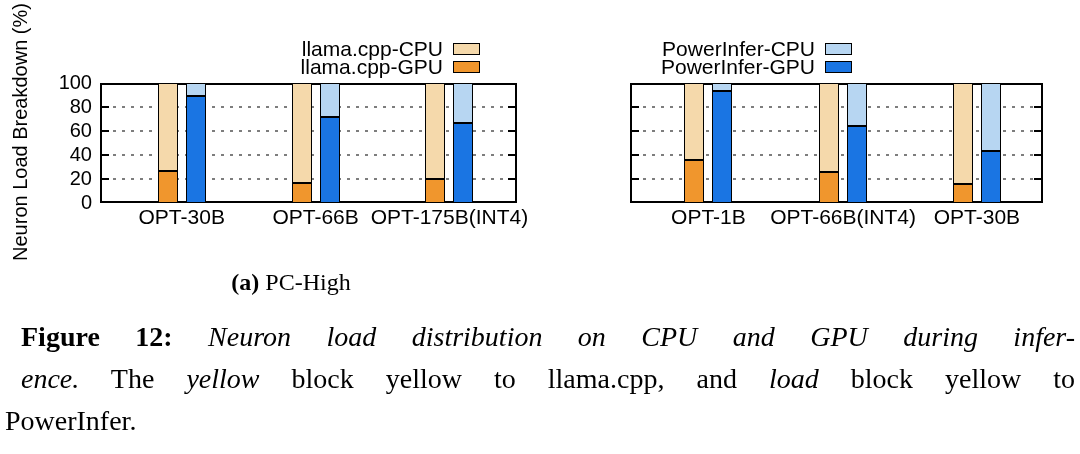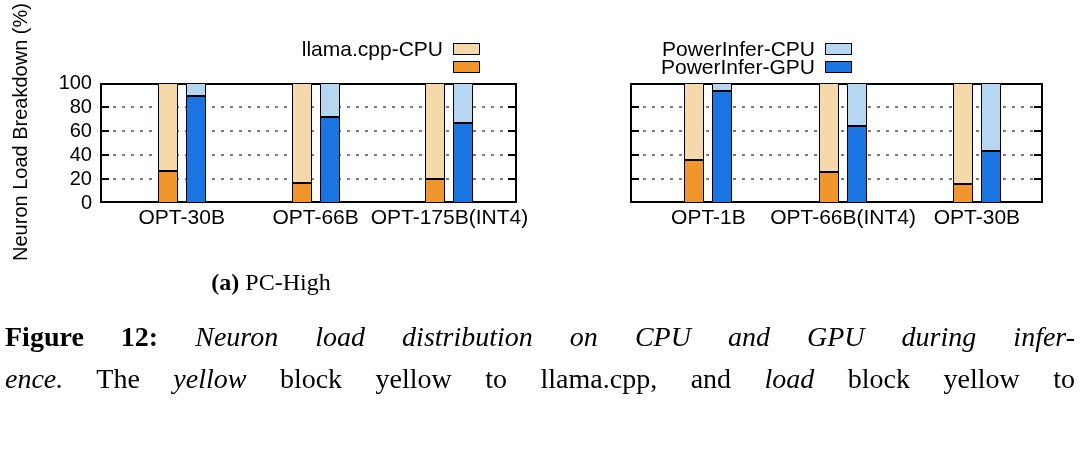--- a/index.html
+++ b/index.html
@@ -3,27 +3,27 @@
 <meta charset="utf-8">
 <style>
   html,body{margin:0;padding:0;background:#fff;}
   #fig{position:relative;width:1080px;height:454px;background:#ffffff;overflow:hidden;
        font-family:"Liberation Sans",sans-serif;color:#000;}
   .ylabel{position:absolute;left:-112px;top:121px;width:264px;height:22px;
           transform:rotate(-90deg);transform-origin:center;
           font-size:20px;text-align:center;white-space:nowrap;}
   .subcap{position:absolute;top:269px;font-family:"Liberation Serif",serif;font-size:24px;
           transform:translateX(-50%);white-space:nowrap;}
-  #subcap-a{left:271px;}
+  #subcap-a{left:291px;}
   #subcap-b{left:702px;}
   .scb{font-weight:bold;}
   .figcap{position:absolute;left:5px;top:316px;width:1070px;
           font-family:"Liberation Serif",serif;font-size:28px;}
   .cap-line{line-height:42px;white-space:normal;}
-  .just{text-align:justify;text-align-last:justify;}
+  .just{text-align:justify;text-align-last:justify;margin-left:16px;}
   .b{font-weight:bold;}
   .i{font-style:italic;}
 </style>
 </head>
 <body>
 
 <div id="fig">
   <div class="ylabel">Neuron Load Breakdown (%)</div>
 
   <div id="charts">
@@ -55,21 +55,21 @@
       <div style="position: absolute; left: 291.589px; top: 83px; width: 20px; height: 99.6px; background: rgb(245, 217, 171); border: 1.5px solid rgb(0, 0, 0); box-sizing: border-box;"></div>
       <div style="position: absolute; left: 319.589px; top: 116.6px; width: 20px; height: 86.4px; background: rgb(26, 117, 227); border: 1.5px solid rgb(0, 0, 0); box-sizing: border-box;"></div>
       <div style="position: absolute; left: 319.589px; top: 83px; width: 20px; height: 33.6px; background: rgb(183, 214, 242); border: 1.5px solid rgb(0, 0, 0); box-sizing: border-box;"></div>
       <div style="position: absolute; left: 225.589px; top: 205px; width: 180px; text-align: center; font: 21px &quot;Liberation Sans&quot;, sans-serif;">OPT-66B</div>
       <div style="position: absolute; left: 425.446px; top: 179px; width: 20px; height: 24px; background: rgb(240, 150, 45); border: 1.5px solid rgb(0, 0, 0); box-sizing: border-box;"></div>
       <div style="position: absolute; left: 425.446px; top: 83px; width: 20px; height: 96px; background: rgb(245, 217, 171); border: 1.5px solid rgb(0, 0, 0); box-sizing: border-box;"></div>
       <div style="position: absolute; left: 453.446px; top: 122.6px; width: 20px; height: 80.4px; background: rgb(26, 117, 227); border: 1.5px solid rgb(0, 0, 0); box-sizing: border-box;"></div>
       <div style="position: absolute; left: 453.446px; top: 83px; width: 20px; height: 39.6px; background: rgb(183, 214, 242); border: 1.5px solid rgb(0, 0, 0); box-sizing: border-box;"></div>
       <div style="position: absolute; left: 359.446px; top: 205px; width: 180px; text-align: center; font: 21px &quot;Liberation Sans&quot;, sans-serif;">OPT-175B(INT4)</div>
       <div style="position: absolute; left: 0px; top: 41px; width: 480px; text-align: right; font: 21px / 16px &quot;Liberation Sans&quot;, sans-serif;"><span>llama.cpp-CPU</span><span style="display: inline-block; width: 25px; height: 10px; background: rgb(245, 217, 171); border: 1.5px solid rgb(0, 0, 0); margin-left: 10px; vertical-align: 1px;"></span></div>
-      <div style="position: absolute; left: 0px; top: 59px; width: 480px; text-align: right; font: 21px / 16px &quot;Liberation Sans&quot;, sans-serif;"><span style="display: inline-block; width: 25px; height: 10px; background: rgb(240, 150, 45); border: 1.5px solid rgb(0, 0, 0); margin-left: 10px; vertical-align: 1px;"></span></div>
+      <div style="position: absolute; left: 0px; top: 59px; width: 480px; text-align: right; font: 21px / 16px &quot;Liberation Sans&quot;, sans-serif;"><span>llama.cpp-GPU</span><span style="display: inline-block; width: 25px; height: 10px; background: rgb(240, 150, 45); border: 1.5px solid rgb(0, 0, 0); margin-left: 10px; vertical-align: 1px;"></span></div>
       <div style="position: absolute; left: 630px; top: 83px; width: 413px; height: 120px; border: 2px solid rgb(0, 0, 0); box-sizing: border-box; background: rgb(255, 255, 255);"></div>
       <div style="position: absolute; left: 634px; top: 178px; width: 405px; height: 2px; background: repeating-linear-gradient(90deg, rgb(125, 125, 125) 0px, rgb(125, 125, 125) 3px, transparent 3px, transparent 9px);"></div>
       <div style="position: absolute; left: 632px; top: 178px; width: 7px; height: 2px; background: rgb(0, 0, 0);"></div>
       <div style="position: absolute; left: 1034px; top: 178px; width: 7px; height: 2px; background: rgb(0, 0, 0);"></div>
       <div style="position: absolute; left: 634px; top: 154px; width: 405px; height: 2px; background: repeating-linear-gradient(90deg, rgb(125, 125, 125) 0px, rgb(125, 125, 125) 3px, transparent 3px, transparent 9px);"></div>
       <div style="position: absolute; left: 632px; top: 154px; width: 7px; height: 2px; background: rgb(0, 0, 0);"></div>
       <div style="position: absolute; left: 1034px; top: 154px; width: 7px; height: 2px; background: rgb(0, 0, 0);"></div>
       <div style="position: absolute; left: 634px; top: 130px; width: 405px; height: 2px; background: repeating-linear-gradient(90deg, rgb(125, 125, 125) 0px, rgb(125, 125, 125) 3px, transparent 3px, transparent 9px);"></div>
       <div style="position: absolute; left: 632px; top: 130px; width: 7px; height: 2px; background: rgb(0, 0, 0);"></div>
       <div style="position: absolute; left: 1034px; top: 130px; width: 7px; height: 2px; background: rgb(0, 0, 0);"></div>
@@ -94,14 +94,15 @@
       <div style="position: absolute; left: 0px; top: 41px; width: 852px; text-align: right; font: 21px / 16px &quot;Liberation Sans&quot;, sans-serif;"><span>PowerInfer-CPU</span><span style="display: inline-block; width: 25px; height: 10px; background: rgb(183, 214, 242); border: 1.5px solid rgb(0, 0, 0); margin-left: 10px; vertical-align: 1px;"></span></div>
       <div style="position: absolute; left: 0px; top: 59px; width: 852px; text-align: right; font: 21px / 16px &quot;Liberation Sans&quot;, sans-serif;"><span>PowerInfer-GPU</span><span style="display: inline-block; width: 25px; height: 10px; background: rgb(26, 117, 227); border: 1.5px solid rgb(0, 0, 0); margin-left: 10px; vertical-align: 1px;"></span></div>
     </div>
 
   <div class="subcap" id="subcap-a"><span class="scb">(a)</span><span> PC-High</span></div>
 
 
   <div class="figcap" id="figcap">
       <div class="cap-line just"><span class="b">Figure 12:</span><span> </span><span class="i">Neuron load distribution on CPU and GPU during infer-</span></div>
       <div class="cap-line just"><span class="i">ence.</span><span> The </span><span class="i">yellow</span><span> block yellow to llama.cpp, and </span><span class="i">load</span><span> block yellow to</span></div>
+      <div class="cap-line"><span>PowerInfer.</span></div>
     </div>
 </div>
 
 </body></html>

